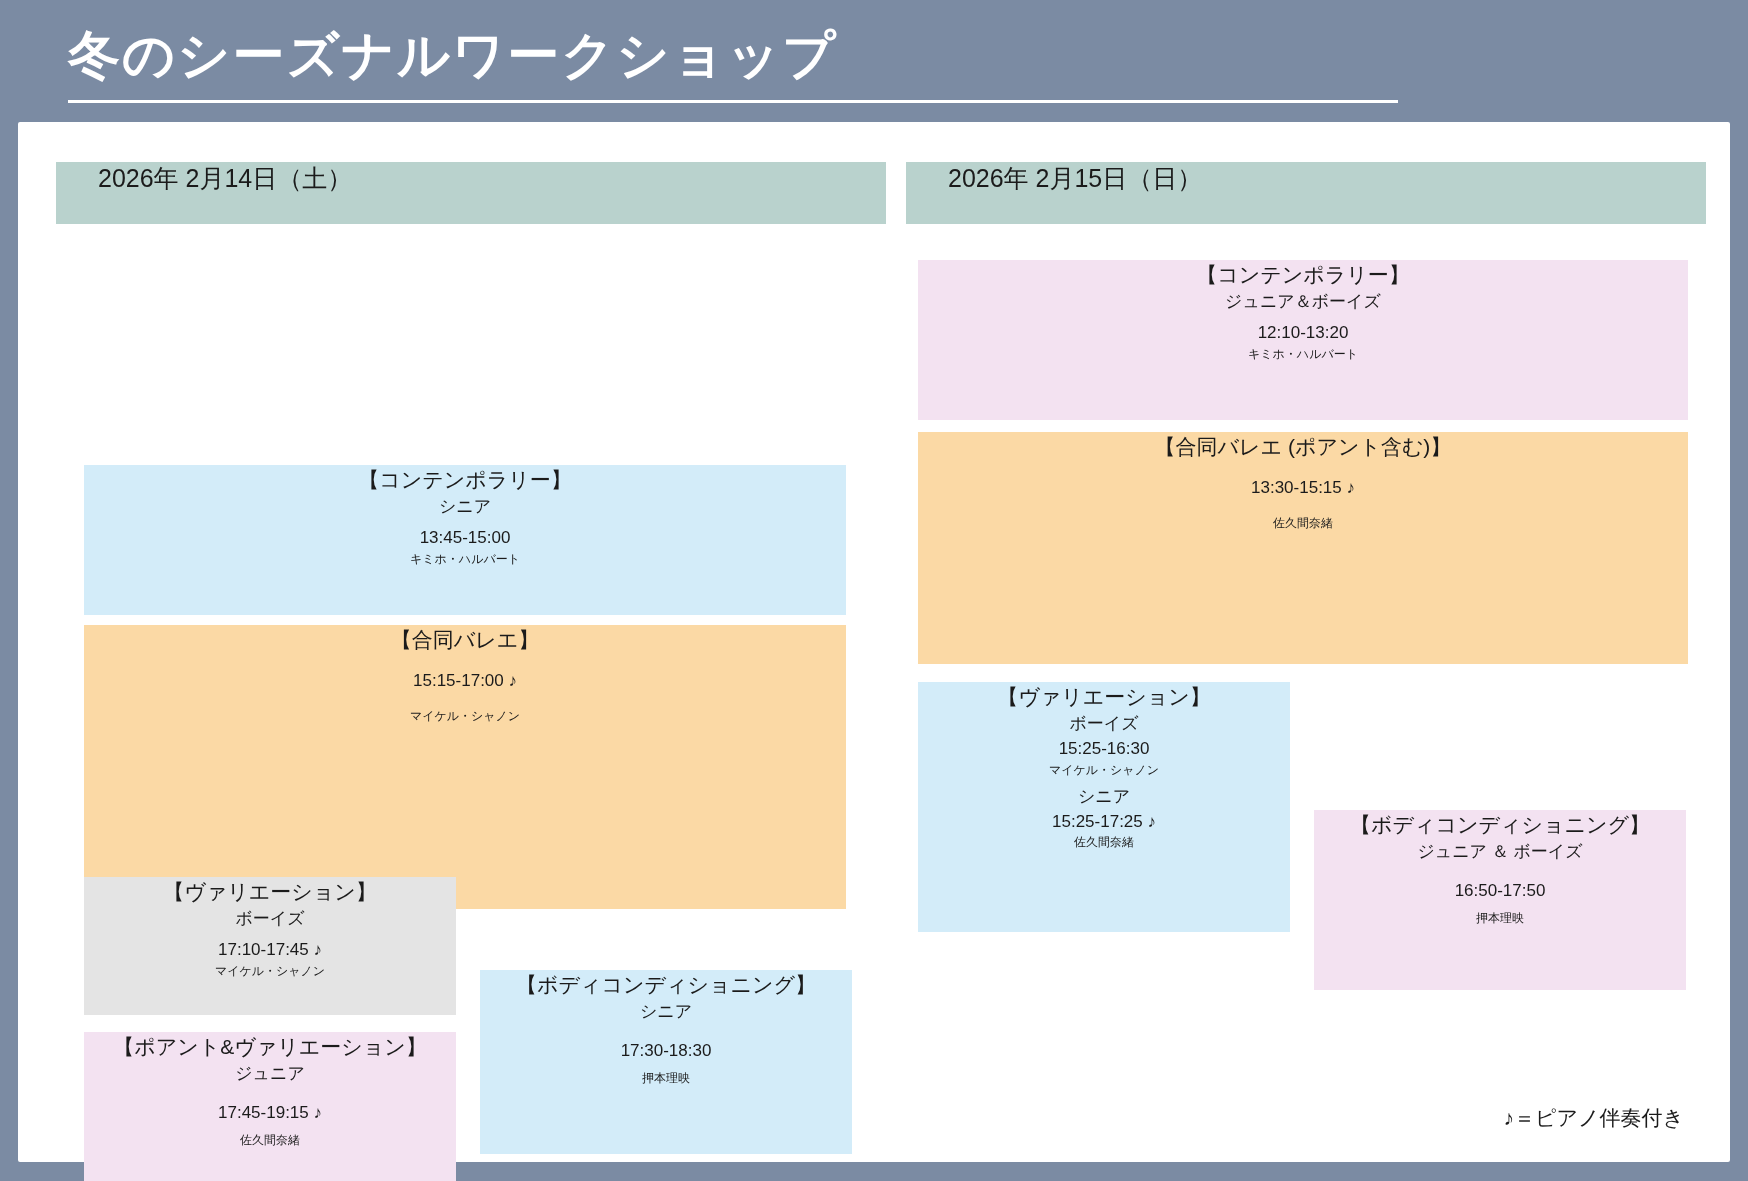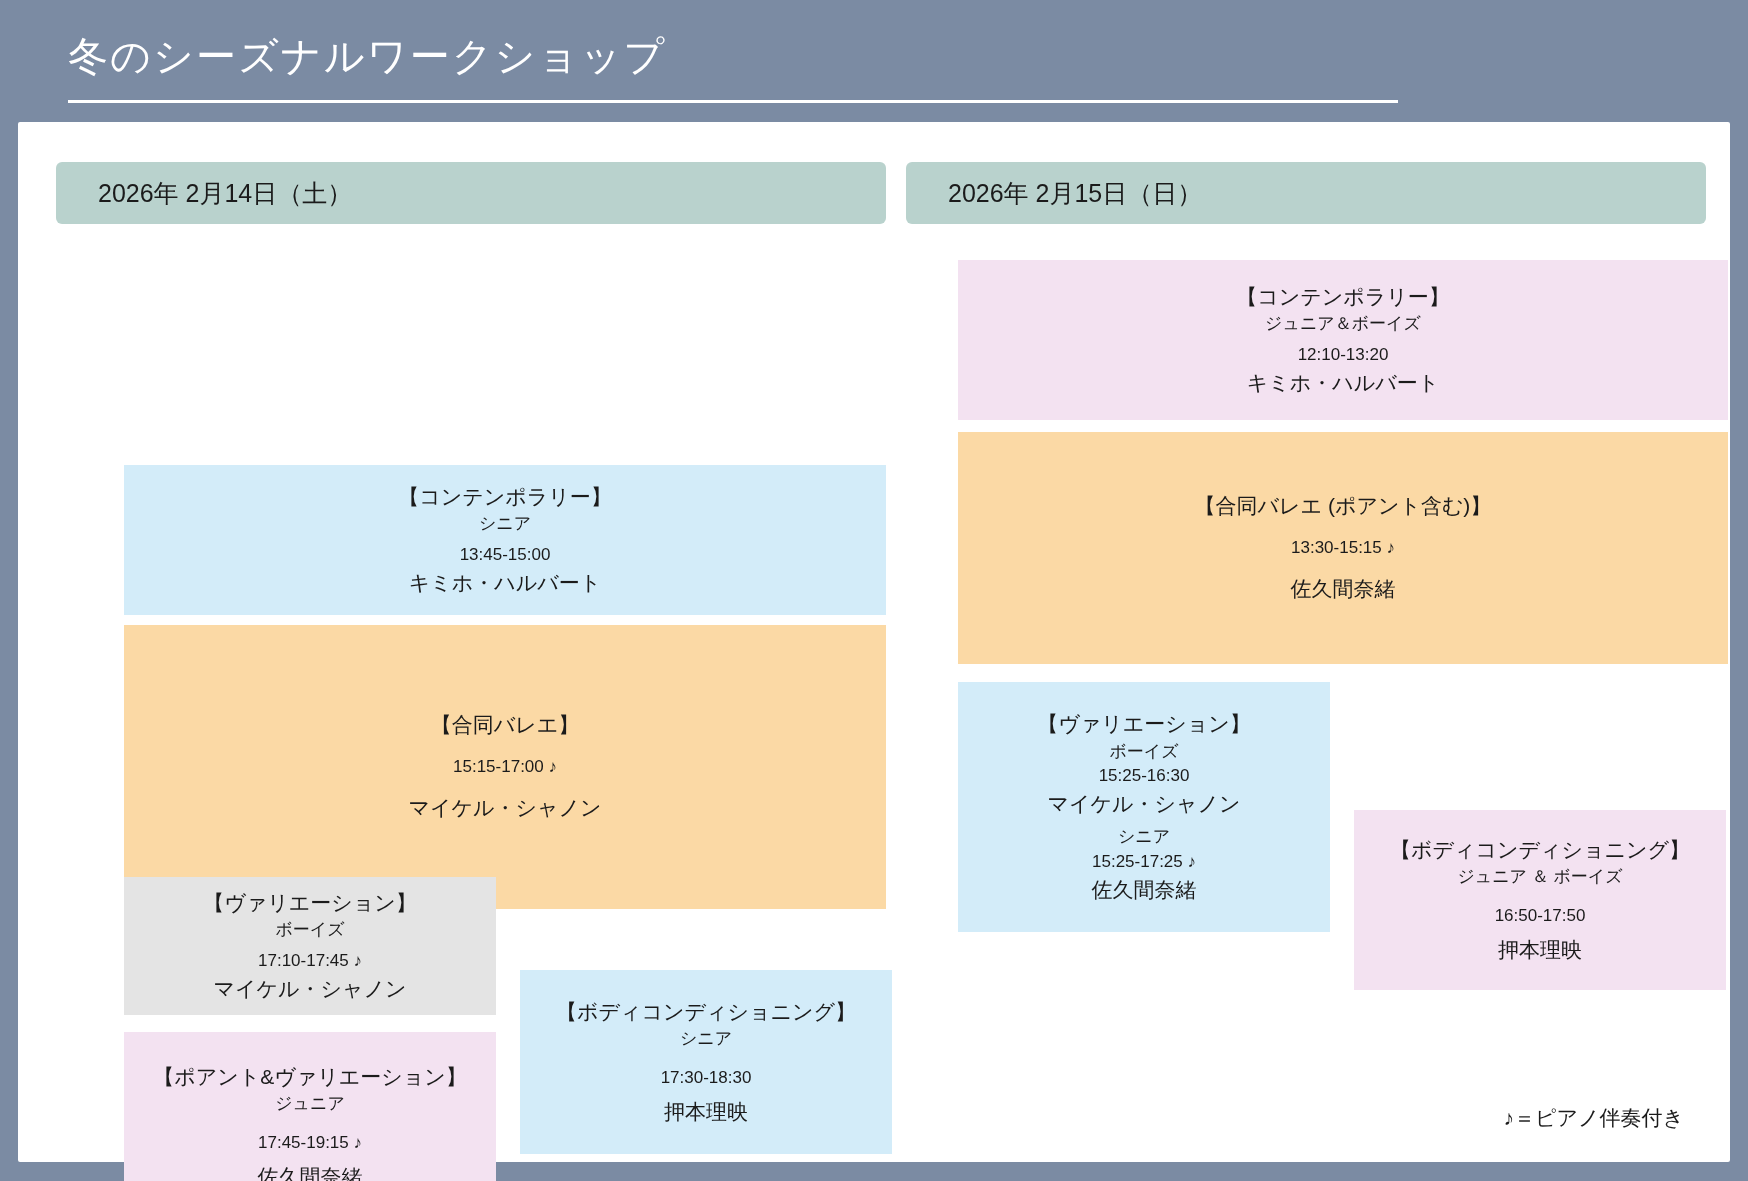--- a/index.html
+++ b/index.html
@@ -25,22 +25,22 @@
     left: 0;
     top: 0;
     width: 1748px;
     height: 112px;
     display: flex;
     align-items: center;
   }
   .header-title {
     margin-left: 68px;
     color: #ffffff;
-    font-size: 40px;
-    font-weight: normal;
+    font-size: 52px;
+    font-weight: bold;
     letter-spacing: 2px;
     white-space: nowrap;
   }
   .header-subtitle {
     margin-left: 28px;
     color: #ffffff;
     font-size: 28px;
     letter-spacing: 2.2px;
     white-space: nowrap;
   }
@@ -58,57 +58,54 @@
     left: 18px;
     top: 122px;
     width: 1712px;
     height: 1040px;
     background: #ffffff;
     border-radius: 2px;
   }
   .day-header {
     position: absolute;
     background: #b9d2cd;
-    border-radius: 6px;
+    border-radius: 0;
     display: flex;
-    align-items: center;
     color: #1b1b1b;
     font-size: 25px;
     box-sizing: border-box;
     padding-left: 42px;
   }
   #day-header-0 { left: 38px;  top: 40px; width: 830px; height: 62px; }
   #day-header-1 { left: 888px; top: 40px; width: 800px; height: 62px; }
 
   .session {
     position: absolute;
     box-sizing: border-box;
     display: flex;
     flex-direction: column;
     align-items: center;
-    justify-content: center;
     text-align: center;
     color: #1b1b1b;
     line-height: 1.45;
-    margin-left: 40px;
   }
   .session .ttl {
     font-size: 21px;
     white-space: nowrap;
   }
   .session .grp {
     font-size: 17px;
     white-space: nowrap;
   }
   .session .time {
     font-size: 17px;
     white-space: nowrap;
   }
   .session .teacher {
-    font-size: 21px;
+    font-size: 12px;
     white-space: nowrap;
   }
   .sp-s { height: 6px; }
   .sp-m { height: 14px; }
 
   .footnote {
     position: absolute;
     right: 46px;
     bottom: 30px;
     font-size: 21px;

